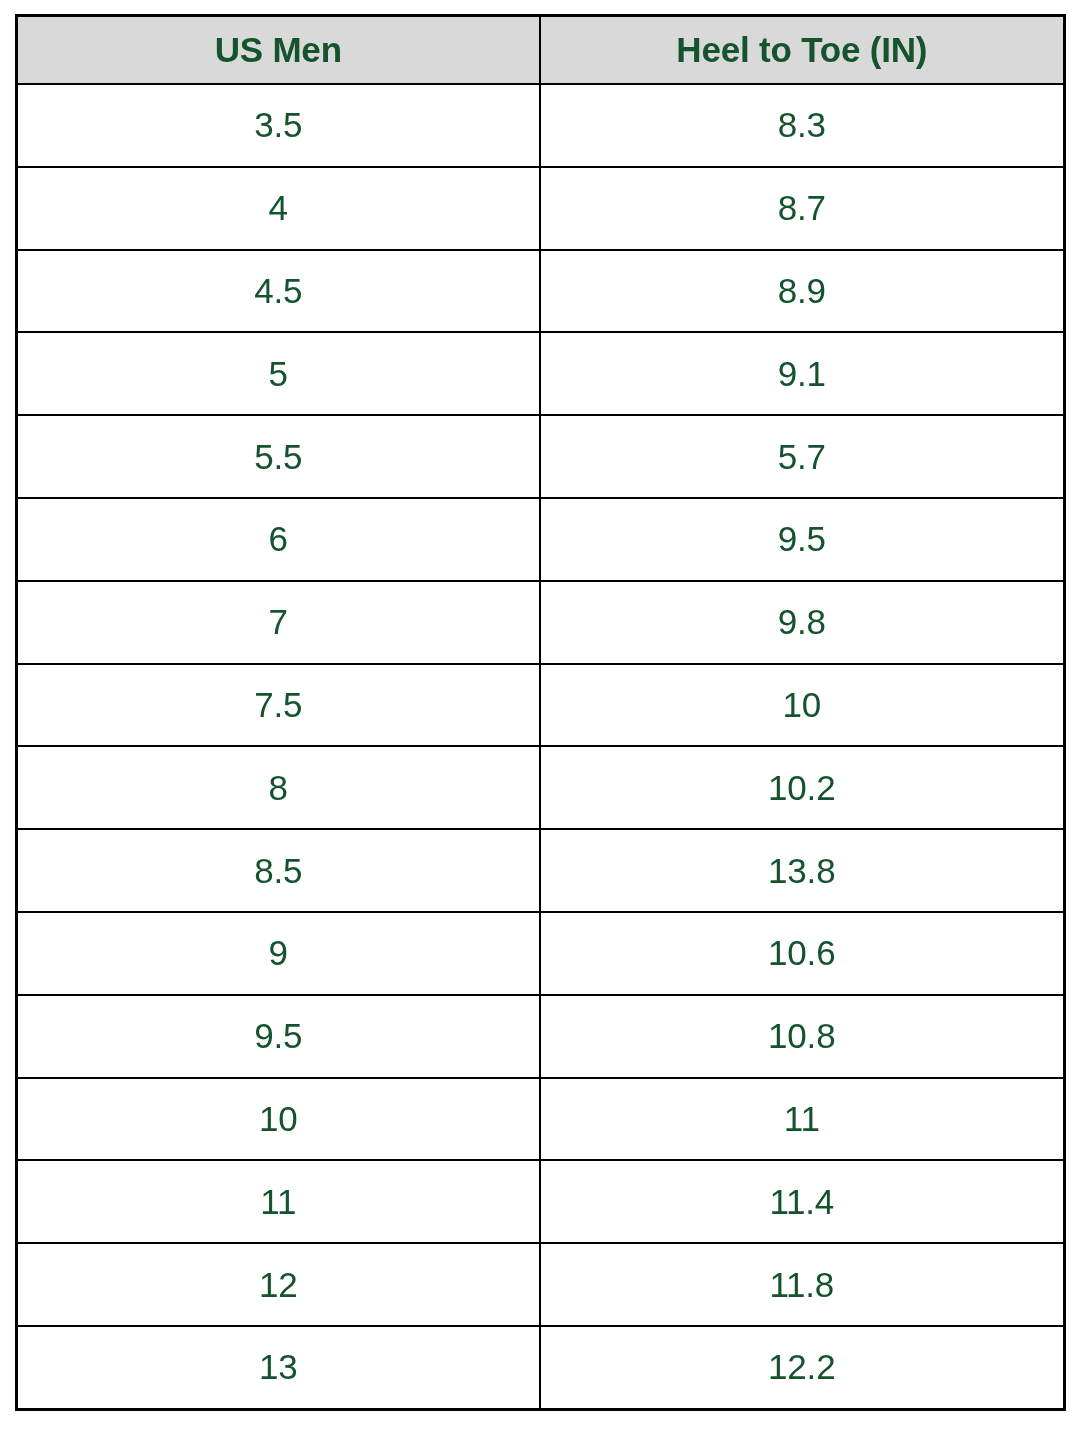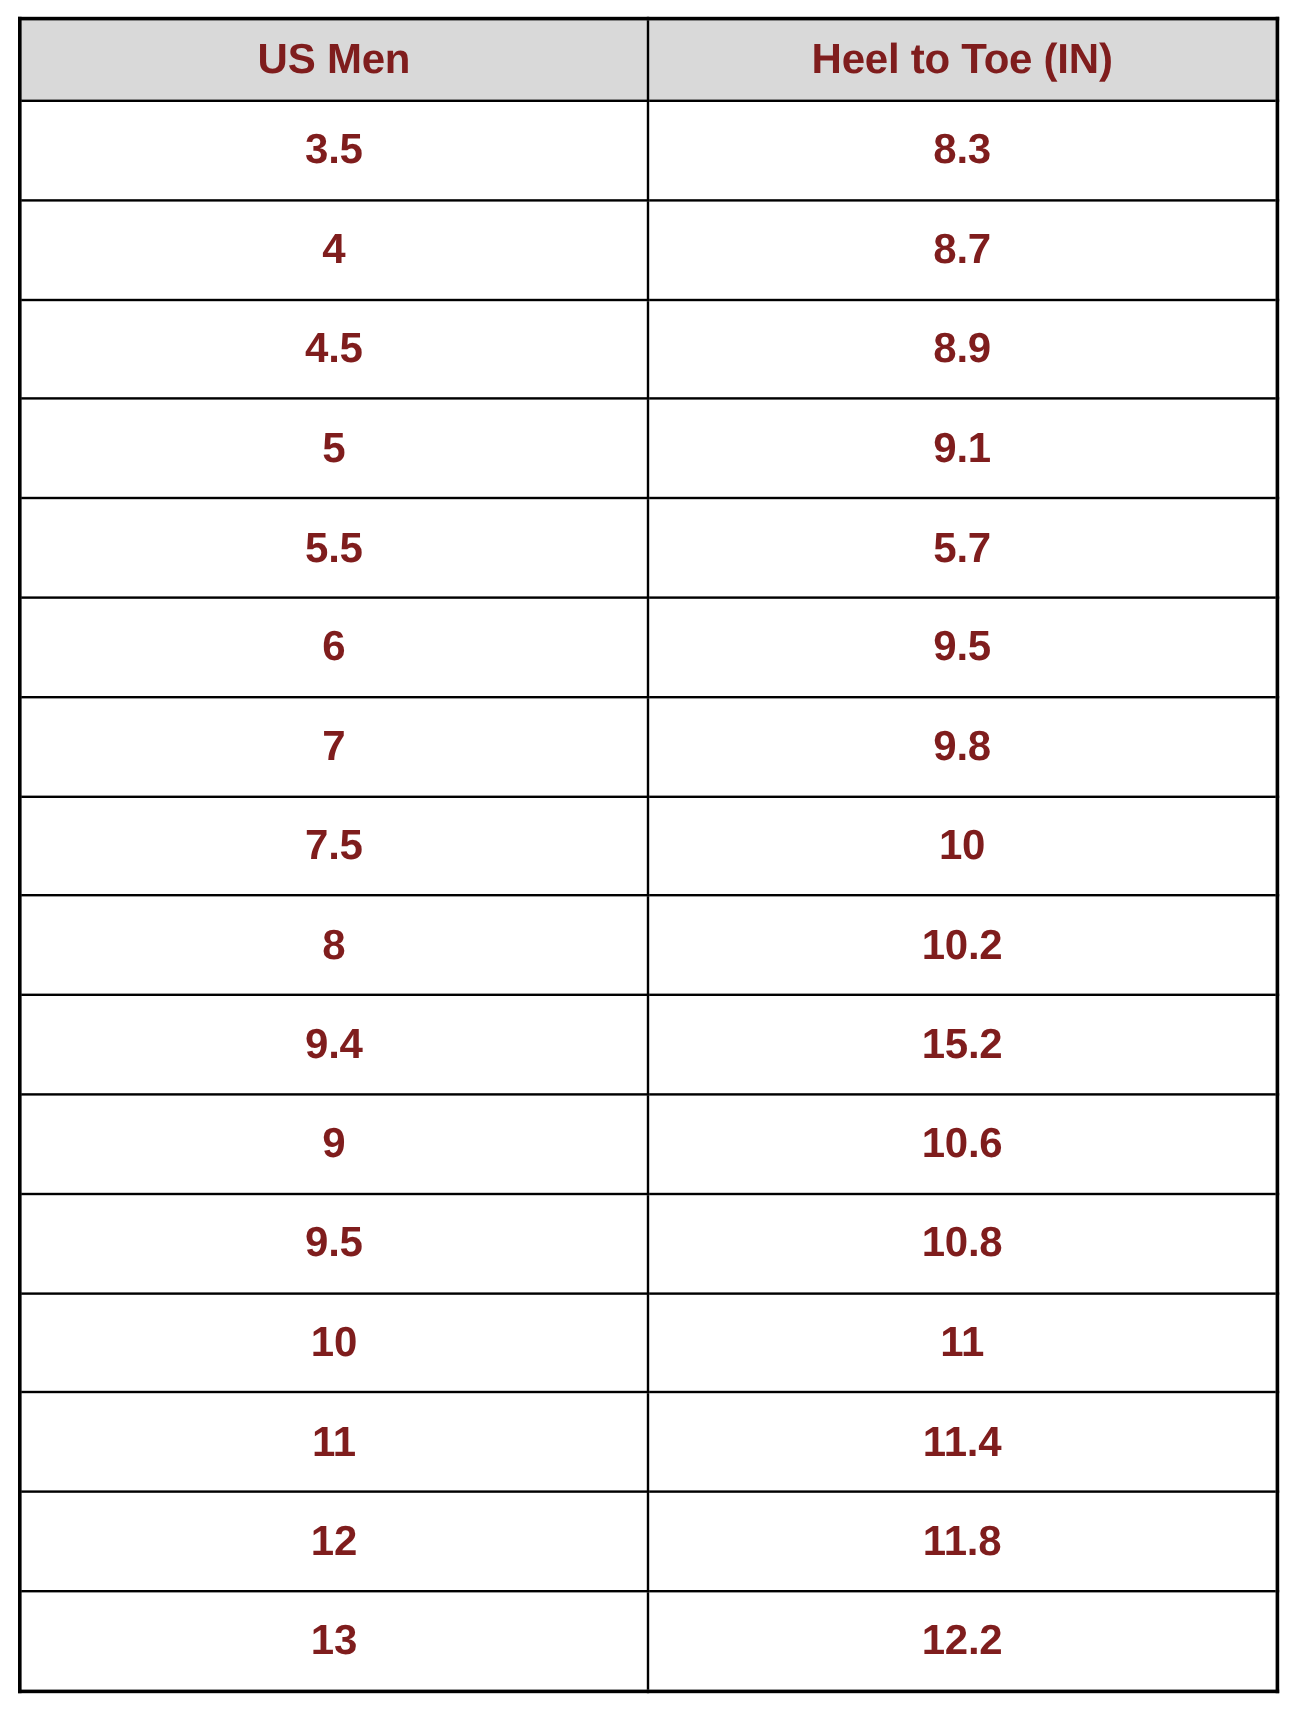--- a/index.html
+++ b/index.html
@@ -35,35 +35,35 @@
   }
 
   table.size-table col.col-left  { width: 523px; }
   table.size-table col.col-right { width: 525px; }
 
   table.size-table th,
   table.size-table td {
     border: 2px solid #000000;
     text-align: center;
     vertical-align: middle;
-    color: #7f1d1d;
+    color: #14532d;
     padding: 0;
   }
 
   table.size-table thead th {
     background: #d9d9d9;
     font-weight: bold;
     font-size: 35px;
     height: 66px;
     letter-spacing: -0.2px;
   }
 
   table.size-table tbody td {
     background: #ffffff;
-    font-weight: bold;
+    font-weight: normal;
     font-size: 35px;
     height: 66.5px;
     letter-spacing: -0.2px;
   }
 </style>
 </head>
 <body>
 
 <div id="size-table-wrap">
   <table class="size-table">
@@ -108,22 +108,22 @@
         </tr>
         <tr>
           <td>7.5</td>
           <td>10</td>
         </tr>
         <tr>
           <td>8</td>
           <td>10.2</td>
         </tr>
         <tr>
-          <td>9.4</td>
-          <td>15.2</td>
+          <td>8.5</td>
+          <td>13.8</td>
         </tr>
         <tr>
           <td>9</td>
           <td>10.6</td>
         </tr>
         <tr>
           <td>9.5</td>
           <td>10.8</td>
         </tr>
         <tr>

